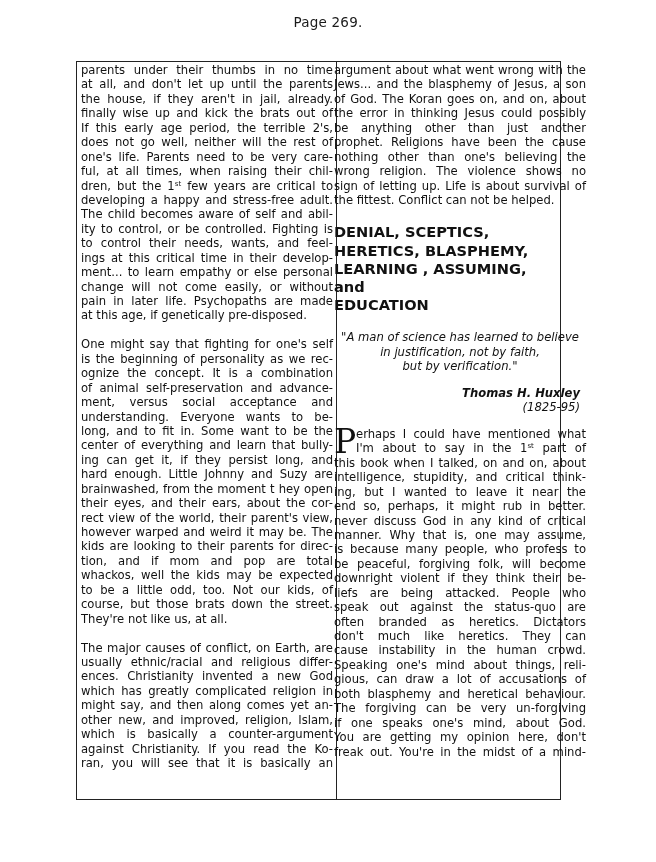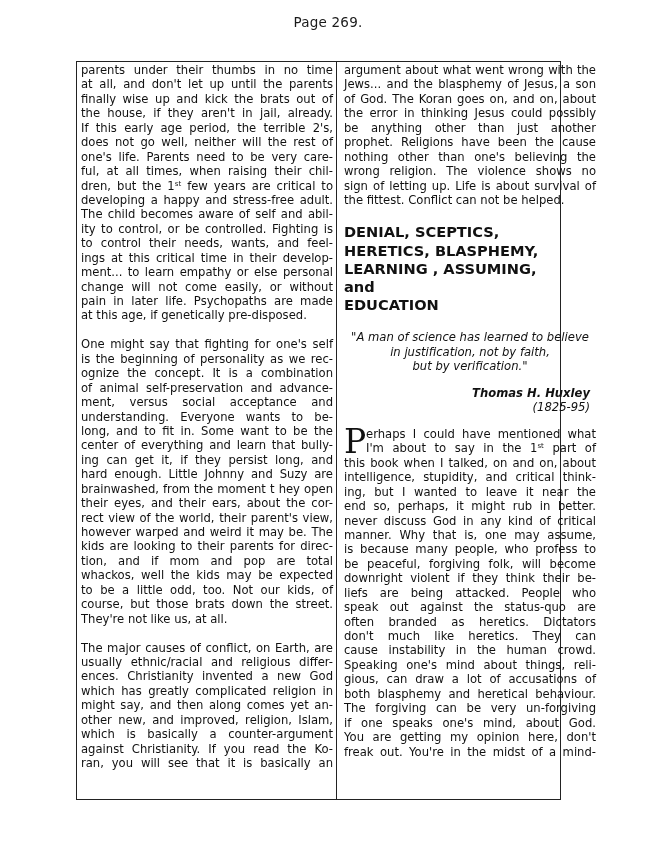--- a/index.html
+++ b/index.html
@@ -5,21 +5,21 @@
   html, body { margin: 0; padding: 0; background: #ffffff; }
   body { width: 656px; height: 862px; position: relative; overflow: hidden;
          font-family: "DejaVu Sans", sans-serif; color: #111; }
   .page-number { position: absolute; top: 14px; left: 0; width: 656px; text-align: center;
                  font-family: "DejaVu Sans", sans-serif; font-size: 13.5px; color: #1a1a1a; letter-spacing: 0.2px; }
   .frame { position: absolute; left: 76px; top: 61px; width: 485px; height: 739px;
            border: 1.5px solid #222; box-sizing: border-box; }
   .divider { position: absolute; left: 259px; top: 0; bottom: 0; width: 0; border-left: 1.5px solid #222; }
   .col { position: absolute; top: 1px; box-sizing: border-box; }
   .col-left { left: 4px; width: 252px; }
-  .col-right { left: 267px; width: 252px; }
+  .col-right { left: 257px; width: 252px; }
   .line { display: block; font-size: 11.6px; line-height: 14.45px; height: 14.45px;
           white-space: nowrap; text-align: justify; text-align-last: justify; }
   .line.last { text-align-last: left; }
   .gap { display: block; height: 14.45px; }
   sup { font-size: 7px; line-height: 0; vertical-align: 4px; }
   .heading { text-align: left; font-family: "DejaVu Sans", sans-serif; font-weight: bold;
              font-size: 14.6px; line-height: 18.2px; margin-top: 16px; }
   .heading span { display: block; white-space: nowrap; }
   .quote { text-align: center; font-style: italic; font-size: 11.6px; line-height: 14.5px; margin-top: 16px; }
   .quote span { display: block; white-space: nowrap; }
@@ -36,22 +36,22 @@
 
 <div class="page-number">Page 269.</div>
 
 <div class="frame">
   <div class="divider"></div>
 
   <div class="col col-left">
     <div>
         <span class="line">parents under their thumbs in no time</span>
         <span class="line">at all, and don't let up until the parents</span>
+        <span class="line">the house, if they aren't in jail, already.</span>
         <span class="line">finally wise up and kick the brats out of</span>
-        <span class="line">the house, if they aren't in jail, already.</span>
         <span class="line">If this early age period, the terrible 2's,</span>
         <span class="line">does not go well, neither will the rest of</span>
         <span class="line">one's life. Parents need to be very care-</span>
         <span class="line">ful, at all times, when raising their chil-</span>
         <span class="line">dren, but the 1<sup>st</sup> few years are critical to</span>
         <span class="line">developing a happy and stress-free adult.</span>
         <span class="line">The child becomes aware of self and abil-</span>
         <span class="line">ity to control, or be controlled. Fighting is</span>
         <span class="line">to control their needs, wants, and feel-</span>
         <span class="line">ings at this critical time in their develop-</span>

